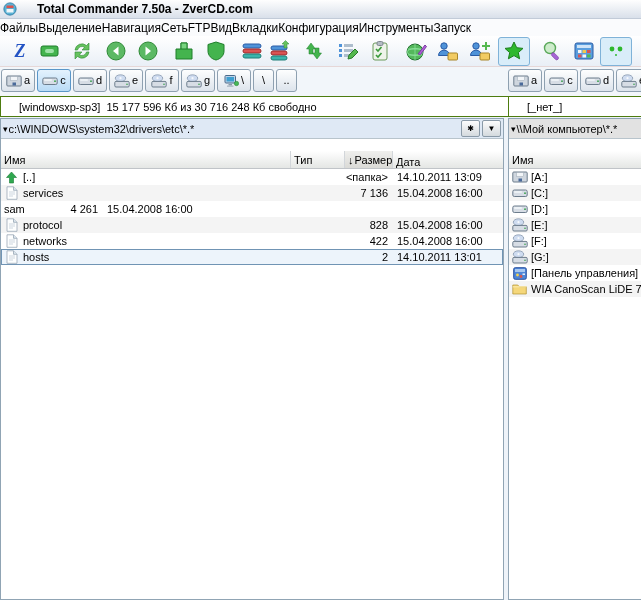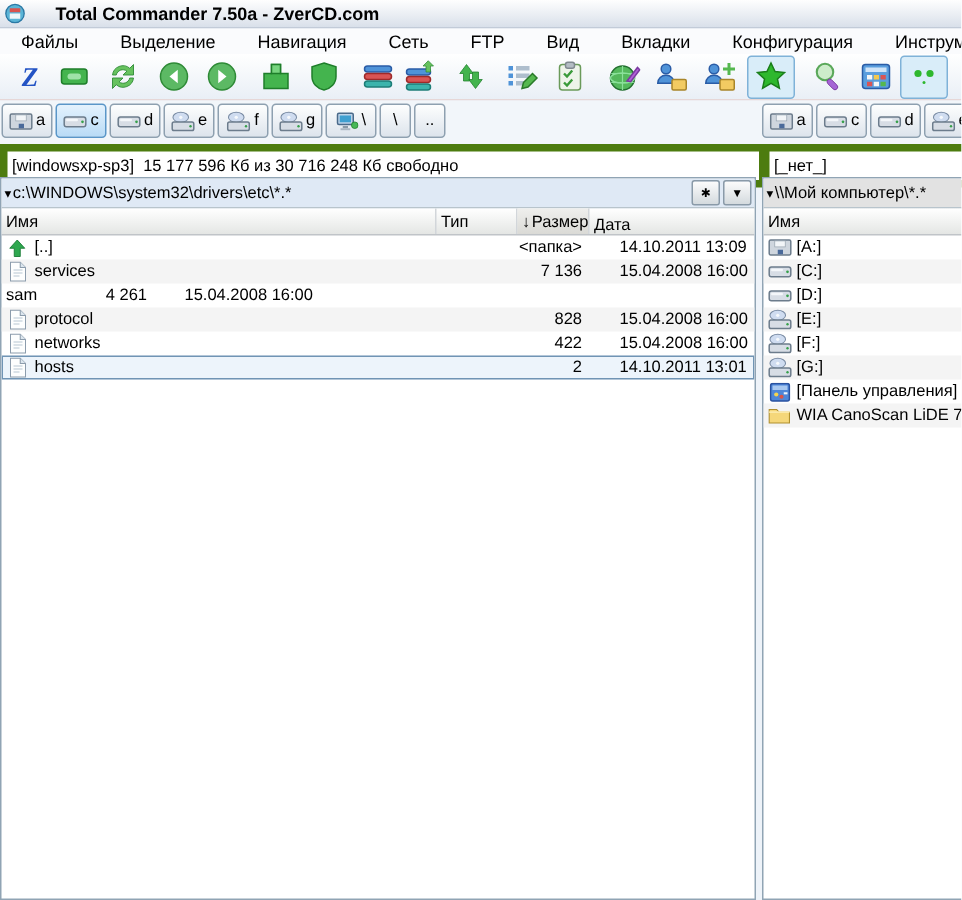--- a/index.html
+++ b/index.html
@@ -6,21 +6,21 @@
   .window{position:relative;width:641px;height:600px;overflow:hidden;background:#eef3f9;
           font-family:"Liberation Sans",sans-serif;color:#000;}
   
   .titlebar{position:absolute;top:0;left:0;right:0;height:18px;
             background:linear-gradient(#fefefe,#d9e0ea);border-bottom:1px solid #c2cbd8;
             display:flex;align-items:center;padding-left:3px;}
   .title-text{font-size:12px;font-weight:bold;margin-left:20px;white-space:pre;}
   
   .menubar{position:absolute;top:19px;left:0;right:0;height:17px;background:#fafbfd;
            display:flex;align-items:center;font-size:12px;}
-  .menu-item{padding:1px 14px;cursor:default;}
+  .menu-item{padding:1px 0;cursor:default;}
   
   .toolbar{position:absolute;top:36px;left:0;right:0;height:30px;
            background:linear-gradient(#ffffff,#e9eff6);border-bottom:1px solid #e6d7d7;
            display:flex;align-items:center;}
   .tb{width:24px;height:24px;display:flex;align-items:center;justify-content:center;flex:0 0 auto;}
   .tb.toggled{width:30px;height:27px;background:#d9edf9;border:1px solid #7fb2d8;border-radius:3px;}
   .tb:nth-child(1){margin-left:8px}.tb:nth-child(2){margin-left:6px}.tb:nth-child(3){margin-left:8px}
   .tb:nth-child(4){margin-left:10px}.tb:nth-child(5){margin-left:8px}.tb:nth-child(6){margin-left:12px}
   .tb:nth-child(7){margin-left:8px}.tb:nth-child(8){margin-left:12px}.tb:nth-child(9){margin-left:4px}
   .tb:nth-child(10){margin-left:10px}.tb:nth-child(11){margin-left:10px}.tb:nth-child(12){margin-left:8px}
@@ -33,56 +33,56 @@
   .drivebar{position:absolute;top:2px;display:flex;gap:2px;}
   .drivebar.left{left:1px;}
   .drivebar.right{left:508px;}
   .db-btn{height:21px;min-width:26px;padding:0 3px;border:1px solid #8ea0b0;border-radius:3px;
           background:linear-gradient(#fdfefe,#dde4ec);display:flex;align-items:center;
           justify-content:center;gap:2px;font-size:11px;}
   .db-btn.selected{background:linear-gradient(#e4f2fd,#b9dbf6);border-color:#5a96c8;}
   .db-btn.narrow{min-width:13px;}
   .db-label{line-height:1;}
   
-  .driveinfo{position:absolute;top:96px;height:19px;background:#fff;border:5px solid #4d7c0f;
-             font-size:11px;display:flex;align-items:center;padding-left:3px;white-space:pre;}
+  .driveinfo{position:absolute;top:96px;height:19px;background:#fff;border:1px solid #4d7c0f;
+             font-size:11px;display:flex;align-items:center;padding-left:18px;white-space:pre;}
   .driveinfo.left{left:0;width:498px;}
   .driveinfo.right{left:508px;width:131px;}
   
   .panel{position:absolute;top:118px;bottom:0;background:#fff;border:1px solid #90a4b4;
          display:flex;flex-direction:column;overflow:hidden;}
   .panel.left{left:0;width:502px;}
   .panel.right{left:508px;width:133px;}
   .pathbar{height:19px;flex:0 0 19px;display:flex;align-items:center;font-size:11px;
            border-bottom:1px solid #b8c4cc;padding-left:2px;white-space:pre;}
   .pathbar.active{background:#dfe9f5;}
   .pathbar.inactive{background:#e2e2e2;}
   .parrow{font-size:9px;margin-right:1px;}
   .path-buttons{margin-left:auto;display:flex;gap:2px;padding-right:2px;}
   .path-btn{width:17px;height:15px;border:1px solid #8a9aa8;border-radius:2px;
             background:linear-gradient(#fcfcfc,#d4dade);display:flex;align-items:center;justify-content:center;}
   .pbtn-glyph{font-size:8px;line-height:1;}
   
   .fileheader{height:17px;flex:0 0 17px;display:flex;font-size:11px;
-              background:linear-gradient(#ffffff,#e4e6e4);border-bottom:1px solid #c0c4c8;}
+              background:linear-gradient(#ffffff,#e4e6e4);border-bottom:1px solid #c0c4c8;margin-top:12px;}
   .hcell{display:flex;align-items:center;padding-left:3px;border-right:1px solid #d2d6da;box-sizing:border-box;}
   .hcell.sorted{background:linear-gradient(#efefed,#dadad6);}
   .hcell.w-name{width:290px;}.hcell.w-type{width:54px;}.hcell.w-size{width:48px;}
   .hcell.w-date{flex:1;border-right:none;align-items:flex-end;}
   .hcell.w-full{flex:1;border-right:none;}
   .sorticon{font-weight:bold;margin-right:1px;}
   
   .filelist{flex:1 1 auto;}
   .frow{height:16px;display:flex;align-items:center;font-size:11px;white-space:pre;}
   .frow.alt{background:#f4f4f4;}
   .frow.cursor{background:#edf4fb;outline:1px solid #7094b4;outline-offset:-1px;}
   .fcell-name{width:290px;display:flex;align-items:center;gap:3px;padding-left:2px;box-sizing:border-box;overflow:hidden;}
   .fcell-type{width:54px;padding-left:3px;box-sizing:border-box;}
   .fcell-size{width:48px;text-align:right;padding-right:5px;box-sizing:border-box;}
-  .fcell-date{flex:1;padding-left:4px;margin-left:16px;}
+  .fcell-date{flex:1;padding-left:4px;}
   .icon{display:inline-flex;align-items:center;justify-content:center;}
   .row-icon{width:17px;flex:0 0 17px;}
 </style>
 </head>
 <body>
 
 <div class="window">
   <div class="titlebar">
     <span class="icon" id="appIcon">
         <svg width="14" height="14" viewBox="0 0 16 16">

